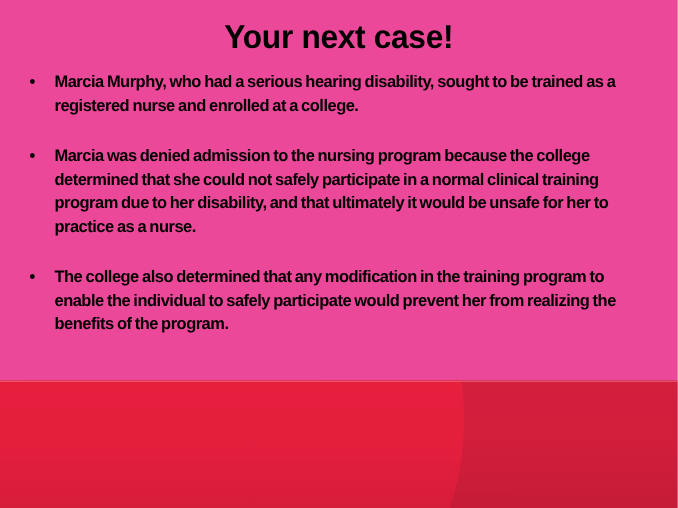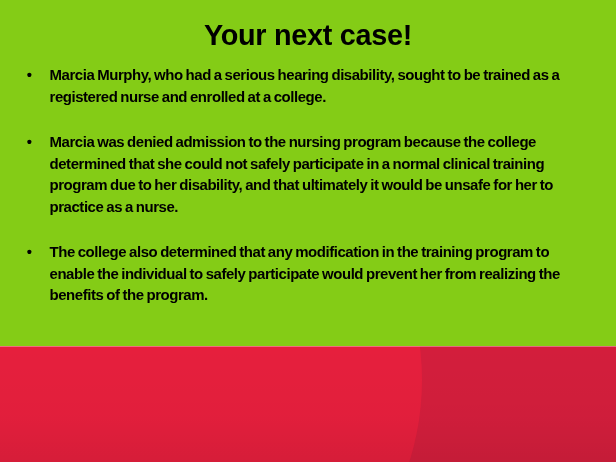--- a/index.html
+++ b/index.html
@@ -11,21 +11,21 @@
     height: 462px;
     background: #ffffff;
     font-family: "Liberation Sans", sans-serif;
     overflow: hidden;
   }
 
   .slide {
     position: relative;
     width: 616px;
     height: 462px;
-    background: #84cc16;
+    background: #ec4899;
     overflow: hidden;
   }
 
   
   .slide-title {
     position: absolute;
     top: 18px;
     left: 0;
     width: 616px;
     text-align: center;

